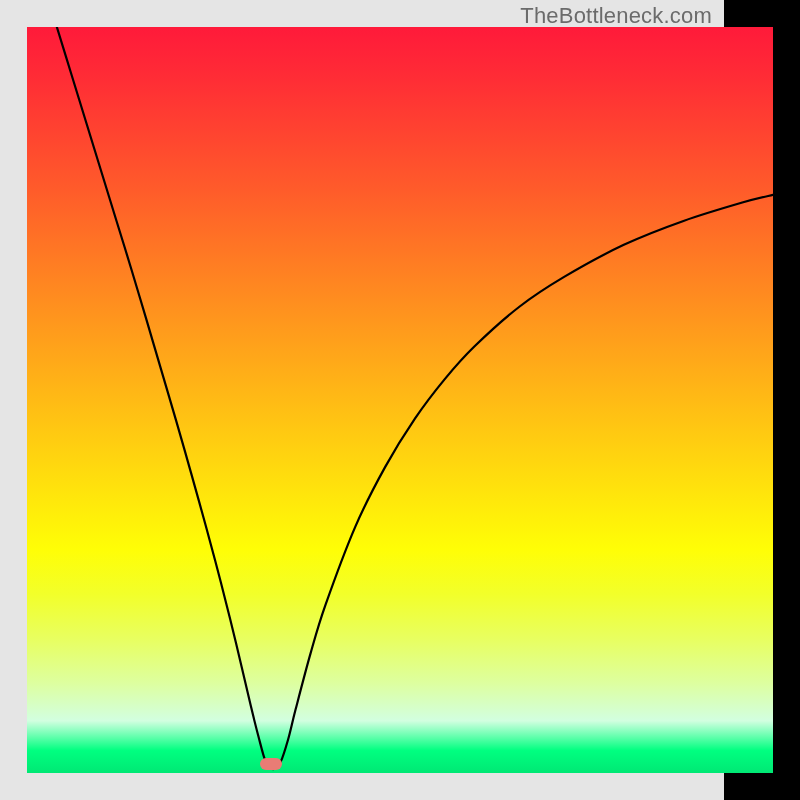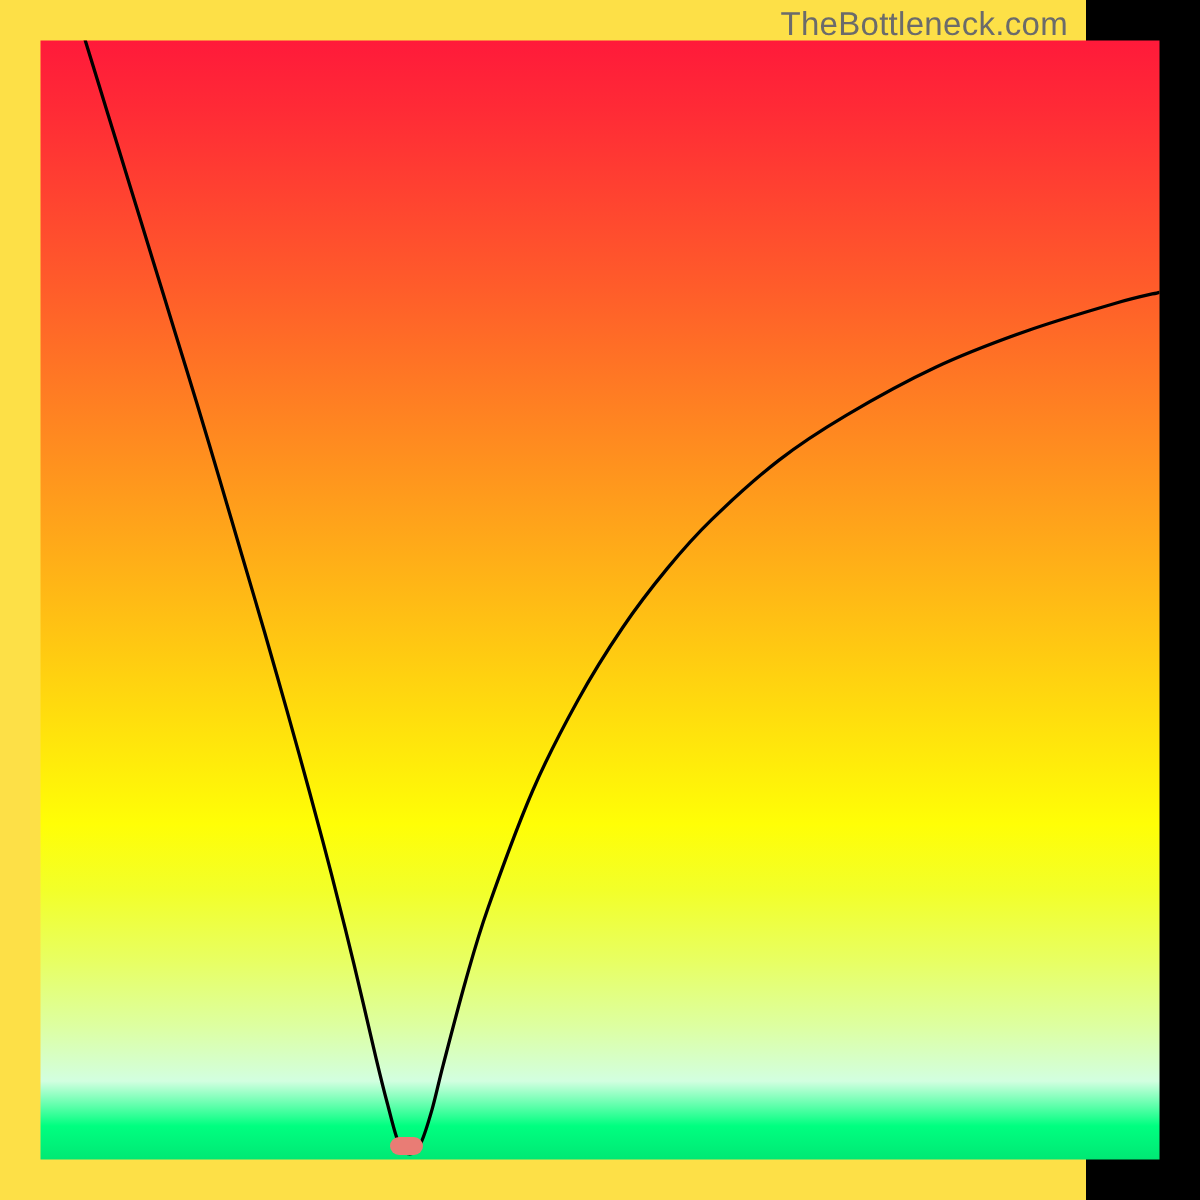--- a/index.html
+++ b/index.html
@@ -1,20 +1,20 @@
 <!DOCTYPE html>
 <html><head>
 <meta charset="utf-8">
 <style>
   * { margin: 0; padding: 0; box-sizing: border-box; }
   body { width: 800px; height: 800px; overflow: hidden; background: #000; font-family: Arial, sans-serif; }
   .frame {
     width: 724px;
     height: 800px;
-    background: #fde047;
+    background: #e5e5e5;
     position: relative;
   }
   .plot-area {
     position: absolute;
     left: 27px;
     top: 27px;
     width: 746px;
     height: 746px;
     background: linear-gradient(to bottom,
       #ff1a3a 0%,

